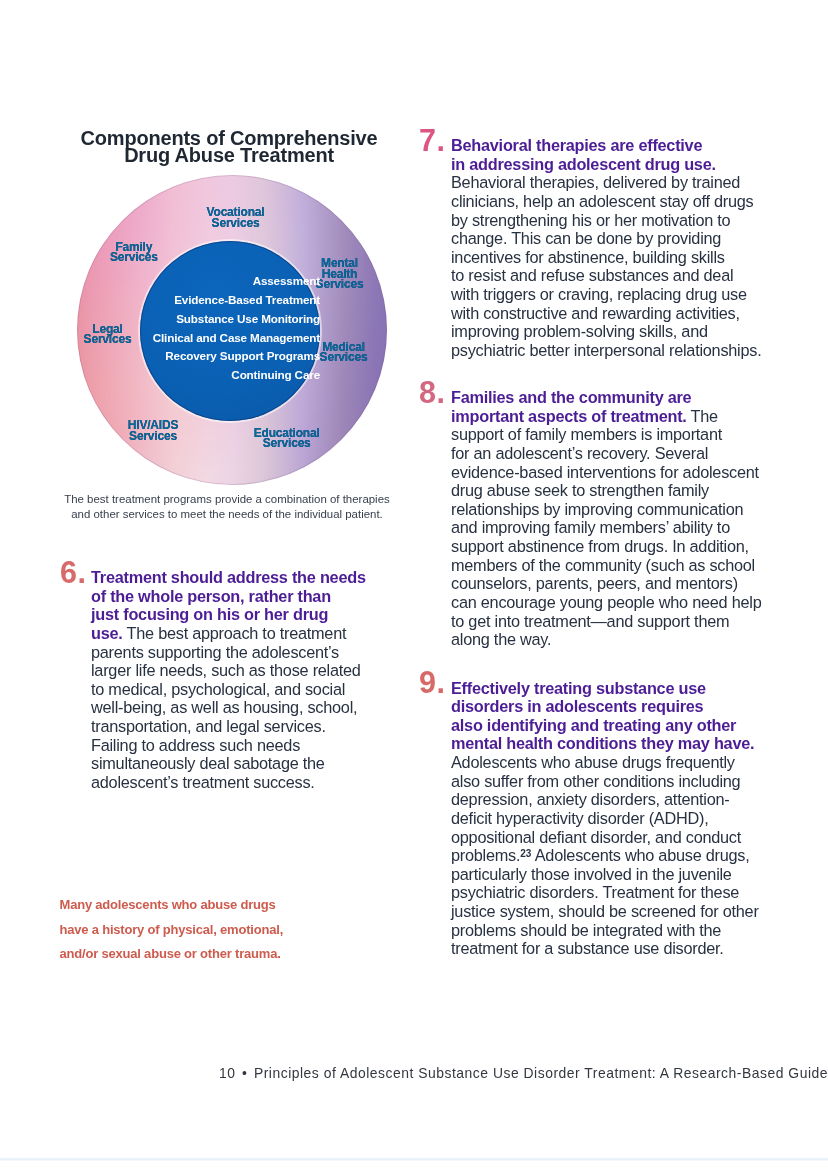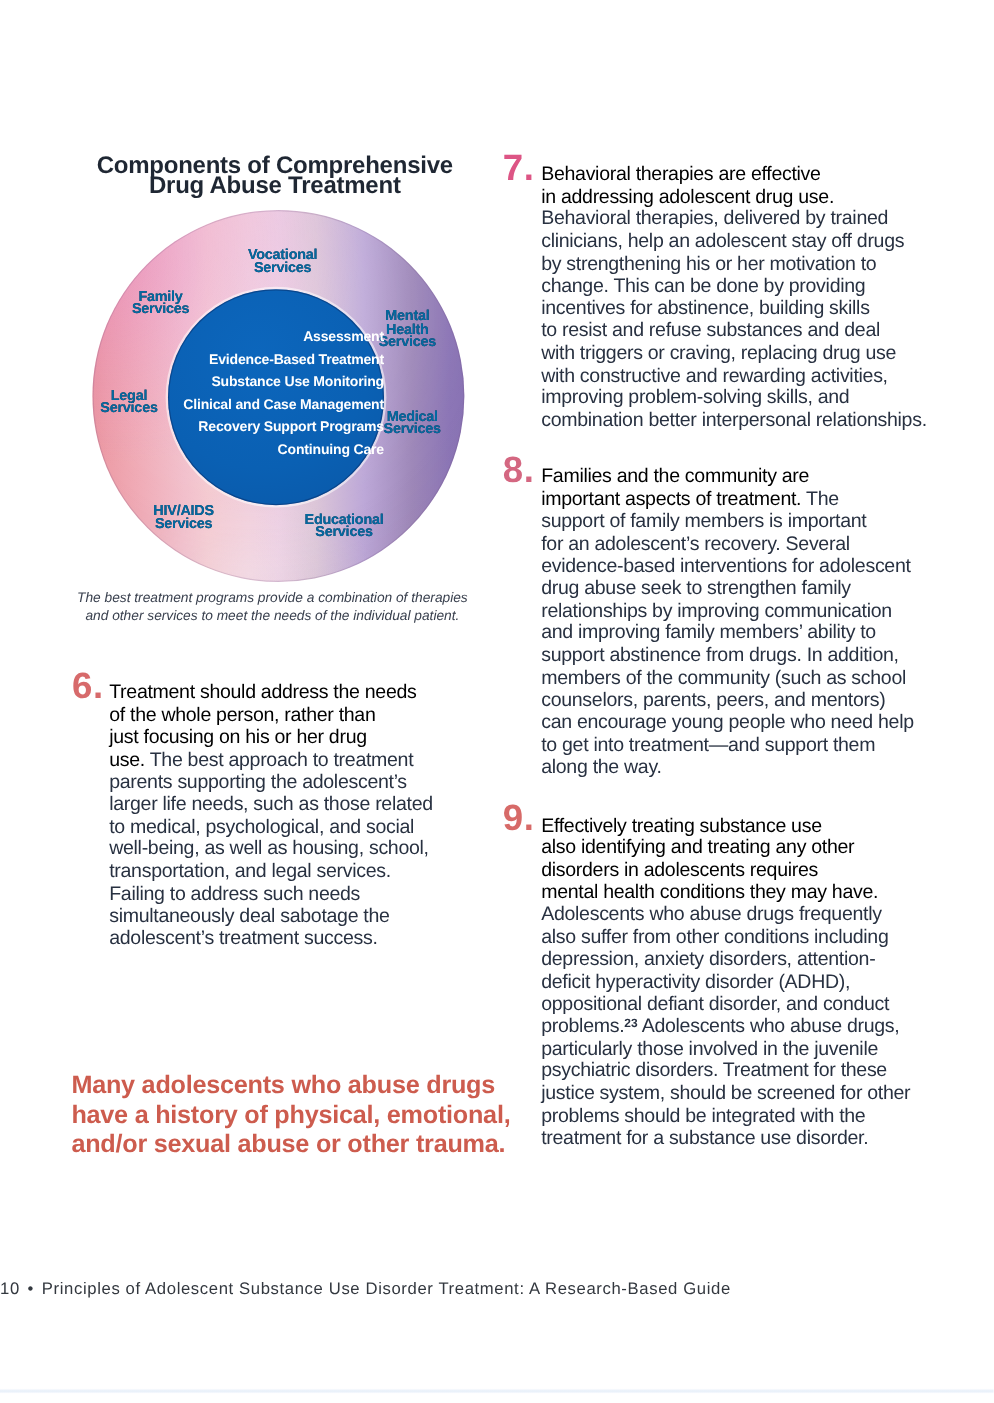--- a/index.html
+++ b/index.html
@@ -45,35 +45,35 @@
                   box-shadow:inset 0 0 0 1px rgba(10,50,110,0.55); }
 
   .olabel { position:absolute; font-size:12px; font-weight:bold; line-height:10.4px;
             color:#0369a1; text-align:center; letter-spacing:-0.2px;
             transform:translateX(-50%);
             text-shadow:0 0 0.5px rgba(15,22,35,0.85); }
   .ilabel { position:absolute; width:180px; text-align:right; color:#ffffff;
             font-size:11.7px; font-weight:bold; letter-spacing:-0.15px; line-height:13px; }
 
   #fig-caption { position:absolute; left:-8px; top:374px; width:350px; text-align:center;
-                 font-style:italic; font-size:11.45px; line-height:14.5px; color:#39404e;
+                 font-size:11.45px; line-height:14.5px; color:#39404e;
                  letter-spacing:0px; }
 
   
   .num { position:absolute; color:#d2647e; font-size:30.5px; font-weight:bold;
          line-height:21.9px; letter-spacing:0.5px; font-family:"Liberation Sans", sans-serif; }
   .lines { position:absolute; font-size:16.3px; line-height:18.62px; letter-spacing:-0.25px;
            color:#283141; white-space:nowrap; }
-  .lines b { font-weight:normal; color:#000000; }
+  .lines b { font-weight:bold; color:#4c1d95; }
   .lines sup { font-size:10px; vertical-align:baseline; position:relative; top:-3.8px; line-height:0; font-weight:bold; letter-spacing:0px; }
 
-  .callout { position:absolute; color:#cd5c4e; font-size:21px; font-weight:bold;
+  .callout { position:absolute; color:#cd5c4e; font-size:13px; font-weight:bold;
              line-height:24.6px; letter-spacing:-0.2px; white-space:nowrap; }
 
-  #footer { position:absolute; left:0; top:1066px; width:828px; text-align:left;
+  #footer { position:absolute; left:0; top:1066px; width:828px; text-align:right;
             font-size:13.9px; line-height:15px; color:#33383f; letter-spacing:0.52px; }
   #footer .sp { display:inline-block; width:6.5px; }
   #scan-edge { position:absolute; left:0; top:1157px; width:828px; height:4px;
                background:linear-gradient(180deg, rgba(232,240,250,0) 0%,
                           rgba(226,236,248,0.85) 55%, rgba(238,244,252,0.4) 100%); }
 </style>
 </head>
 <body>
 
 <div class="page">
@@ -160,21 +160,21 @@
       <div><b>in addressing adolescent drug use.</b></div>
       <div><span>Behavioral therapies, delivered by trained</span></div>
       <div><span>clinicians, help an adolescent stay off drugs</span></div>
       <div><span>by strengthening his or her motivation to</span></div>
       <div><span>change. This can be done by providing</span></div>
       <div><span>incentives for abstinence, building skills</span></div>
       <div><span>to resist and refuse substances and deal</span></div>
       <div><span>with triggers or craving, replacing drug use</span></div>
       <div><span>with constructive and rewarding activities,</span></div>
       <div><span>improving problem-solving skills, and</span></div>
-      <div><span>combination better interpersonal relationships.</span></div>
+      <div><span>psychiatric better interpersonal relationships.</span></div>
     </div>
 
   <div class="num" style="left: 419px; top: 382px; color: rgb(212, 103, 129);">8.</div>
   <div class="lines" id="p8" style="left:451px; top:388px;">
       <div><b>Families and the community are</b></div>
       <div><b>important aspects of treatment.</b><span> The</span></div>
       <div><span>support of family members is important</span></div>
       <div><span>for an adolescent’s recovery. Several</span></div>
       <div><span>evidence-based interventions for adolescent</span></div>
       <div><span>drug abuse seek to strengthen family</span></div>
@@ -184,22 +184,22 @@
       <div><span>members of the community (such as school</span></div>
       <div><span>counselors, parents, peers, and mentors)</span></div>
       <div><span>can encourage young people who need help</span></div>
       <div><span>to get into treatment—and support them</span></div>
       <div><span>along the way.</span></div>
     </div>
 
   <div class="num" style="left: 419px; top: 672px; color: rgb(215, 106, 104);">9.</div>
   <div class="lines" id="p9" style="left:451px; top:678.5px;">
       <div><b>Effectively treating substance use</b></div>
+      <div><b>disorders in adolescents requires</b></div>
       <div><b>also identifying and treating any other</b></div>
-      <div><b>disorders in adolescents requires</b></div>
       <div><b>mental health conditions they may have.</b></div>
       <div><span>Adolescents who abuse drugs frequently</span></div>
       <div><span>also suffer from other conditions including</span></div>
       <div><span>depression, anxiety disorders, attention-</span></div>
       <div><span>deficit hyperactivity disorder (ADHD),</span></div>
       <div><span>oppositional defiant disorder, and conduct</span></div>
       <div><span>problems.</span><sup>23</sup><span> Adolescents who abuse drugs,</span></div>
       <div><span>particularly those involved in the juvenile</span></div>
       <div><span>psychiatric disorders. Treatment for these</span></div>
       <div><span>justice system, should be screened for other</span></div>

